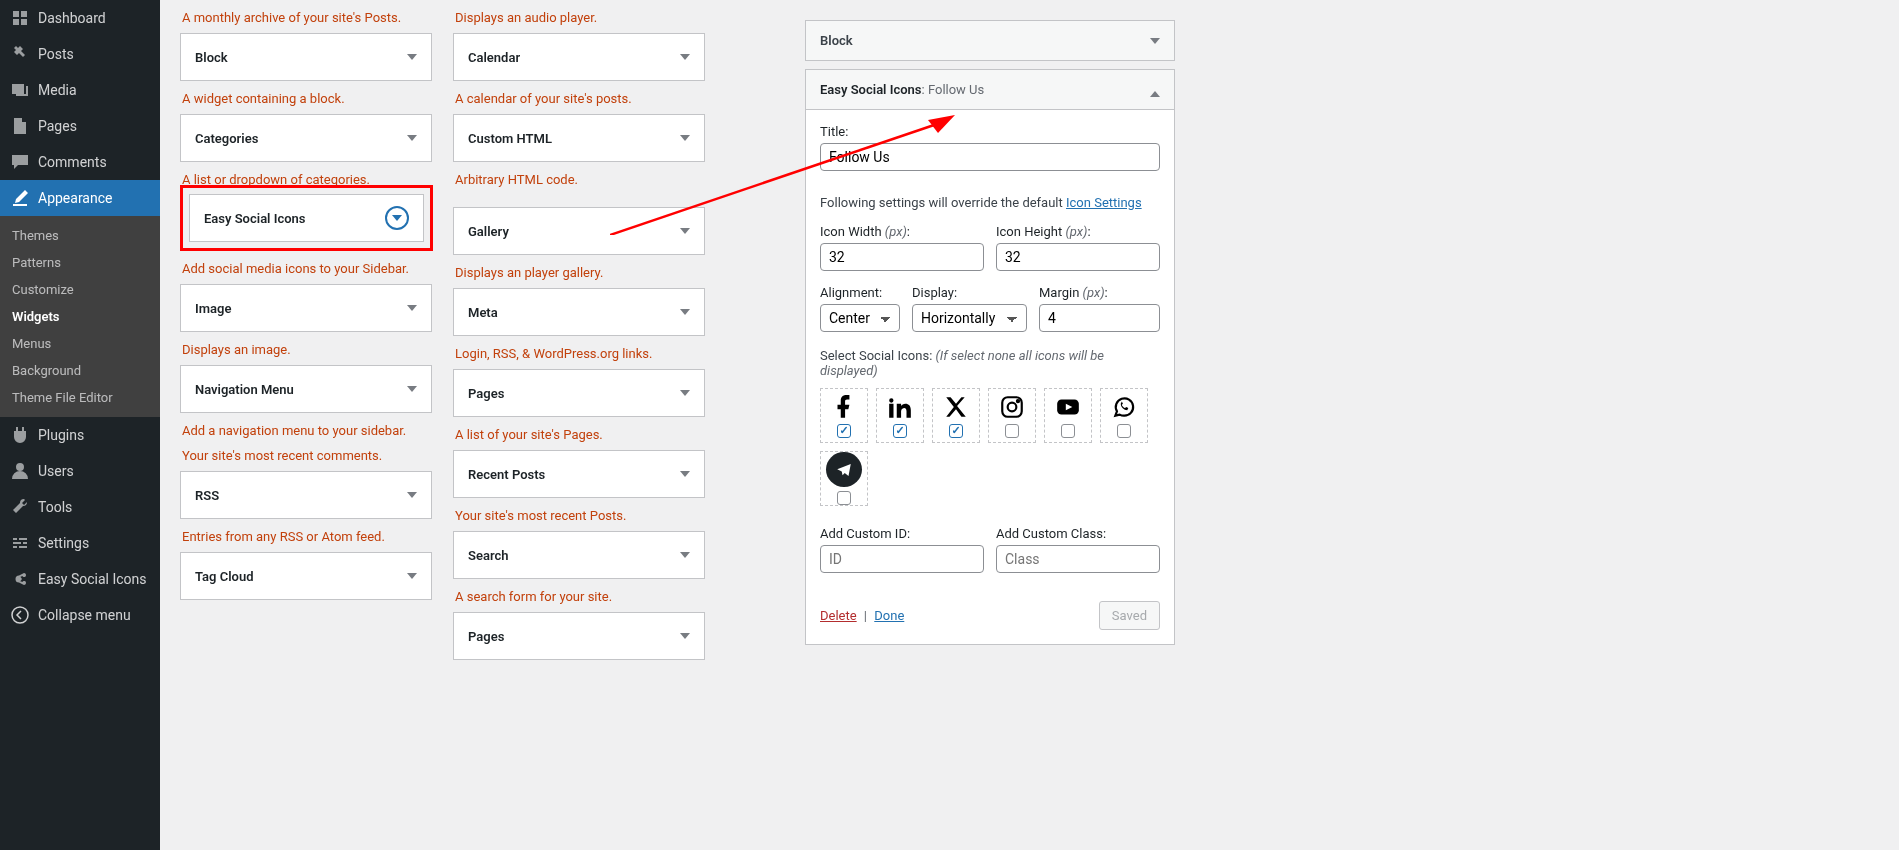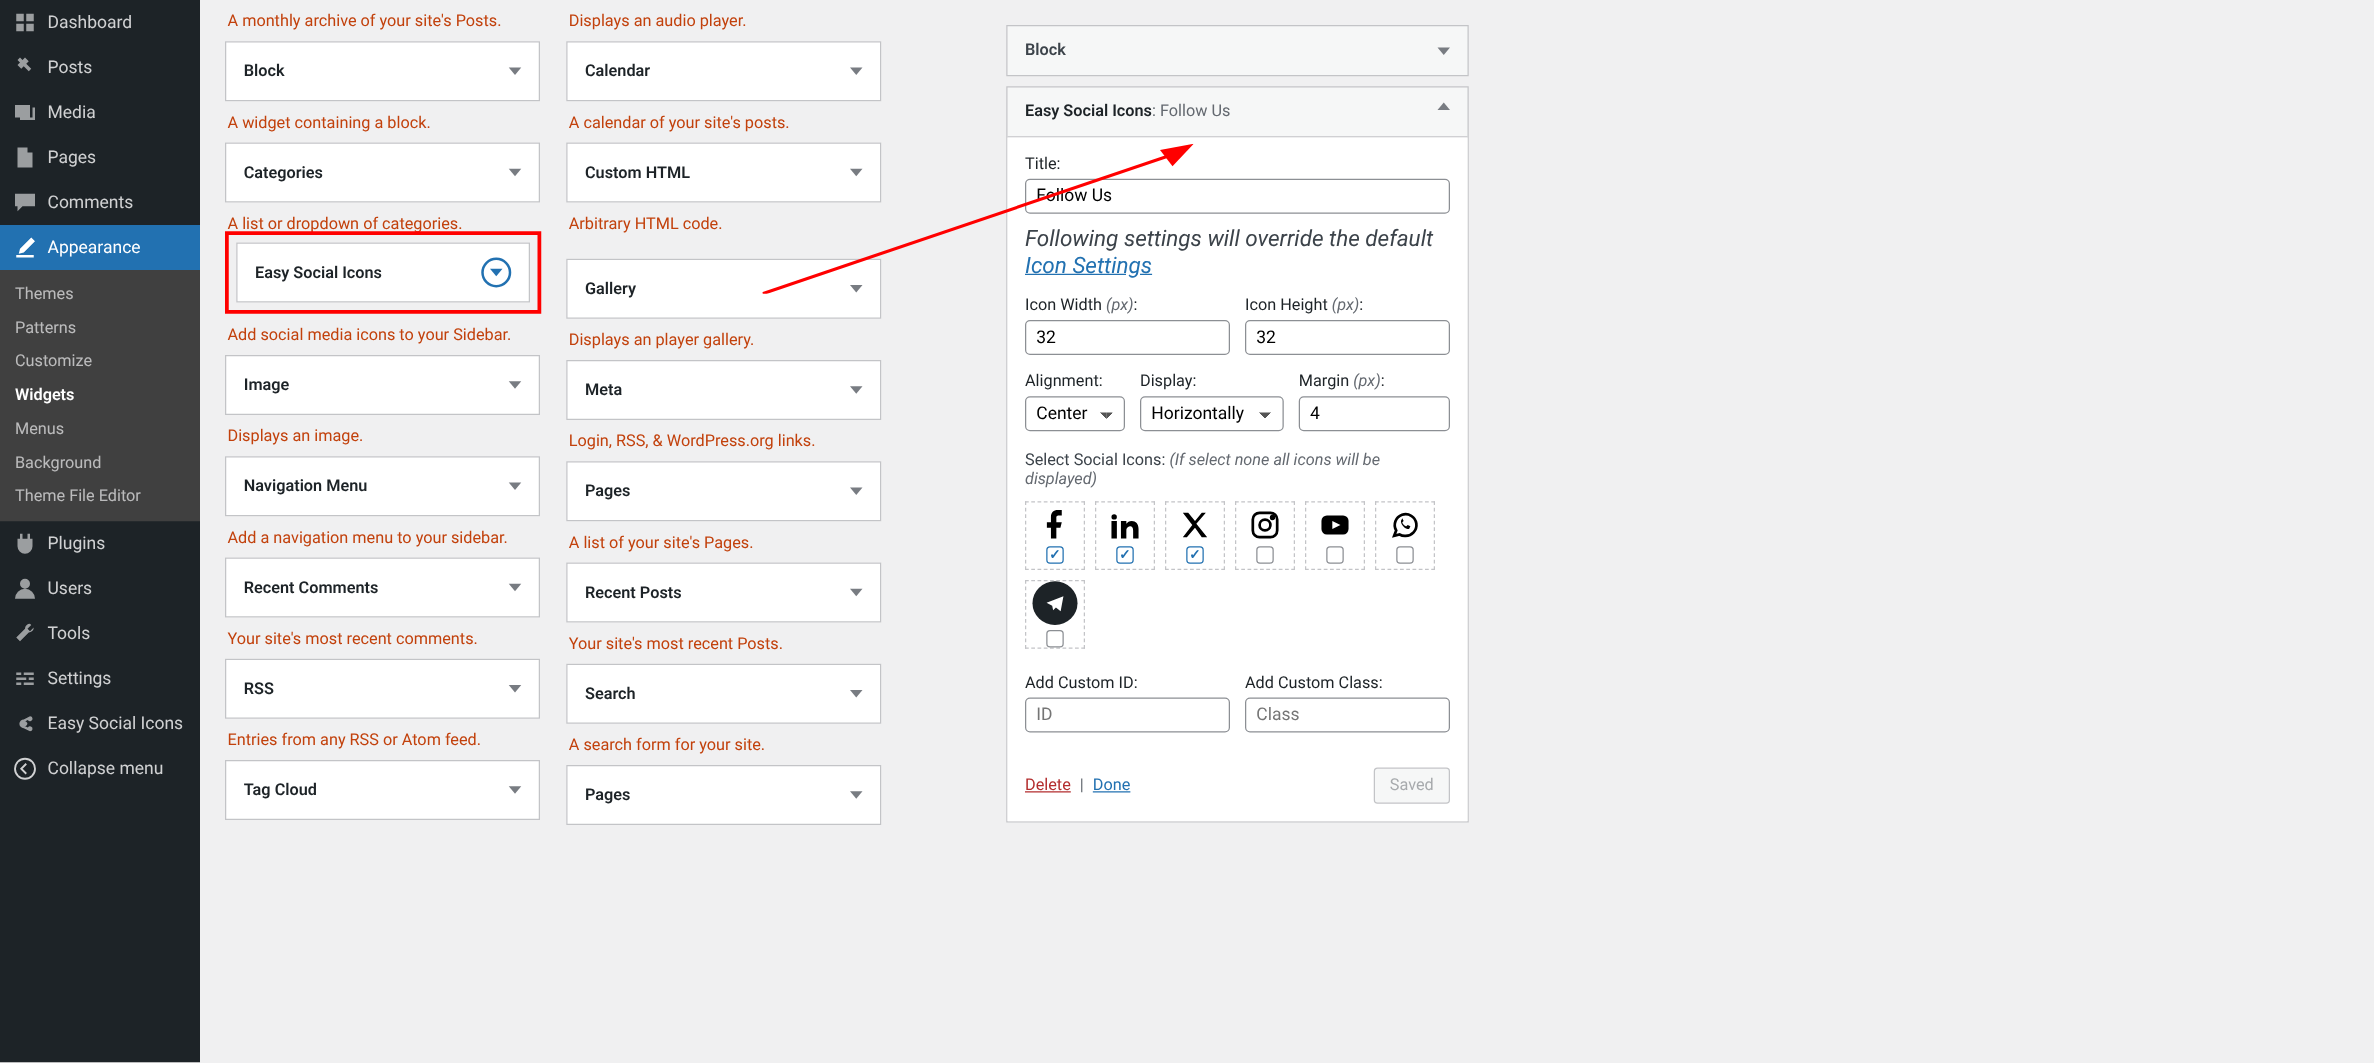--- a/index.html
+++ b/index.html
@@ -23,30 +23,30 @@
 .caret{width:0;height:0;border-left:5px solid transparent;border-right:5px solid transparent;border-top:6px solid #787c82}
 .desc{color:#c2410c;font-size:13px;margin:10px 2px 0;width:252px}
 .row2{display:flex;gap:20px}
 .row2 .col-inner{width:253px}
 .highlight-box{border:3px solid red;padding:6px;margin-top:4px;position:relative}
 .highlight-box .widget-box{margin-top:0;width:100%}
 .highlight-box .caret-wrap{width:24px;height:24px;border:2px solid #2271b1;border-radius:50%;display:flex;align-items:center;justify-content:center}
 .highlight-box .caret-wrap .caret{border-top-color:#2271b1}
 .arrow{position:absolute;left:450px;top:115px;width:345px;height:120px;pointer-events:none}
 .panel{width:370px;border:1px solid #c3c4c7;background:#f6f7f7;margin-top:8px}
-.panel-head{padding:12px 14px;display:flex;justify-content:space-between;align-items:flex-start;border-bottom:1px solid #c3c4c7}
+.panel-head{padding:12px 14px;display:flex;justify-content:space-between;align-items:flex-end;border-bottom:1px solid #c3c4c7}
 .panel-head .ptitle{font-weight:600;font-size:13px;color:#1d2327}
 .panel-head .psub{color:#646970;font-weight:400}
 .panel-body{background:#fff;padding:14px}
 .field-label{font-size:13px;color:#1d2327;margin-bottom:4px;display:block}
 .field-input,.field-select{width:100%;border:1px solid #8c8f94;border-radius:4px;padding:5px 8px;font-size:14px;background:#fff}
 .field-row{display:flex;gap:12px;margin-top:14px}
 .field-col{flex:1}
 .field-col.sm{flex:0 0 auto}
-.hint{font-style:italic;margin-top:10px;font-size:18px}
+.hint{margin-top:24px;font-size:13px}
 .hint a{color:#2271b1;text-decoration:underline}
 .icons-grid{display:flex;flex-wrap:wrap;gap:8px;margin-top:10px}
 .icon-cell{width:48px;height:55px;border:1px dashed #c3c4c7;display:flex;flex-direction:column;align-items:center;justify-content:center;gap:4px}
 .icon-cell svg{width:26px;height:26px}
 .chk{width:14px;height:14px;border:1px solid #8c8f94;border-radius:3px;display:flex;align-items:center;justify-content:center}
 .chk.on{background:#fff;border-color:#2271b1}
 .chk.on::after{content:'✓';color:#2271b1;font-size:11px;font-weight:bold}
 .actions{display:flex;justify-content:space-between;align-items:center;margin-top:16px;padding-top:12px}
 .actions .left a{font-size:13px}
 .actions .left .del{color:#b32d2e;text-decoration:underline}
@@ -200,24 +200,20 @@
           <div class="widget-box">
               <span class="title">Image</span>
               <span class="caret"></span>
             </div>
           <div class="desc">Displays an image.</div>
           <div class="widget-box">
               <span class="title">Navigation Menu</span>
               <span class="caret"></span>
             </div>
           <div class="desc">Add a navigation menu to your sidebar.</div>
-          <div class="widget-box">
-              <span class="title">Recent Comments</span>
-              <span class="caret"></span>
-            </div>
           <div class="desc">Your site's most recent comments.</div>
           <div class="widget-box">
               <span class="title">RSS</span>
               <span class="caret"></span>
             </div>
           <div class="desc">Entries from any RSS or Atom feed.</div>
           <div class="widget-box">
               <span class="title">Tag Cloud</span>
               <span class="caret"></span>
             </div>

